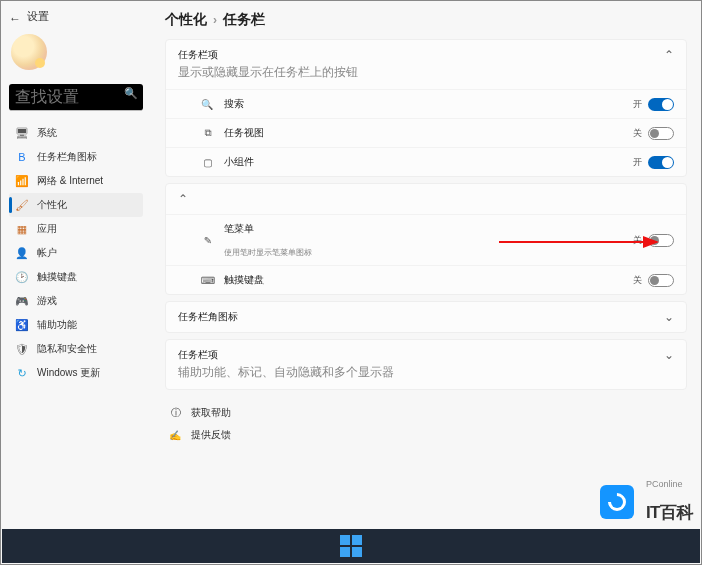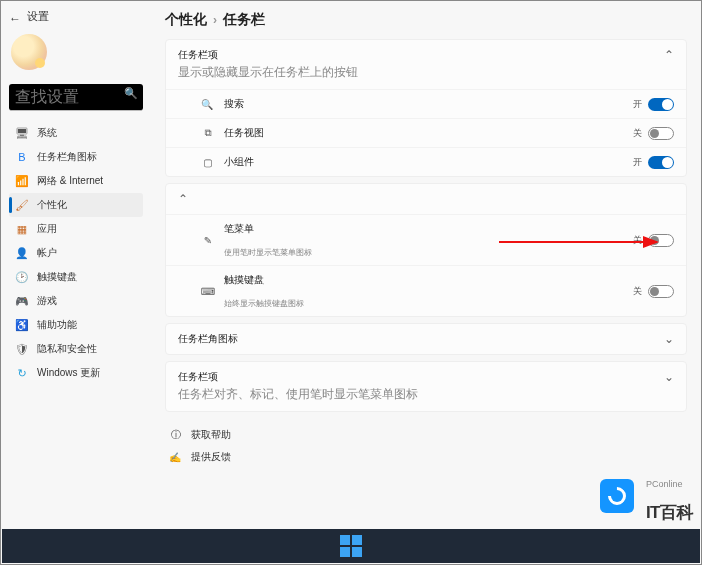--- a/index.html
+++ b/index.html
@@ -37,21 +37,21 @@
 .toggle.on::after { content:""; position:absolute; right:1px; top:1px; width:11px; height:11px; background:#fff; border-radius:50%; }
 .toggle.off { background: #fff; border: 1px solid #888; }
 .toggle.off::after { content:""; position:absolute; left:1px; top:1px; width:9px; height:9px; background:#888; border-radius:50%; }
 .links { padding: 6px 0 0 4px; }
 .links .lrow { display: flex; align-items: center; gap: 8px; font-size: 10px; color: #333; padding: 4px 0; }
 .links .licn { width: 14px; text-align: center; }
 .arrow-annot { position: absolute; pointer-events: none; }
 .taskbar { position: absolute; left: 1px; right: 1px; bottom: 1px; height: 34px; background: #1f2937; display:flex; align-items:center; justify-content:center; }
 .startbtn { width: 22px; height: 22px; display:grid; grid-template-columns:1fr 1fr; grid-template-rows:1fr 1fr; gap:2px; }
 .startbtn span { background:#3ca4f4; }
-.wm { position:absolute; right:8px; bottom:40px; display:flex; align-items:flex-start; gap:12px; }
+.wm { position:absolute; right:8px; bottom:40px; display:flex; align-items:center; gap:12px; }
 .wm-logo { width:34px; height:34px; background:#1495ff; border-radius:6px; display:flex; align-items:center; justify-content:center; }
 .wm-logo-inner { width:18px; height:18px; border:3px solid #fff; border-radius:50%; transform:rotate(45deg); border-left-color:transparent; }
 .wm-txt1 { font-size:9px; color:#888; }
 .wm-txt2 { font-size:17px; font-weight:700; color:#333; letter-spacing:-0.5px;margin-top:12px; }
 </style>
 </head>
 <body>
 
 <div class="frame">
   <div class="left">
@@ -160,42 +160,41 @@
               <div class="rlbl">笔菜单</div>
               <div class="rsub">使用笔时显示笔菜单图标</div>
             </div>
             <span class="state">关</span>
             <span class="toggle off"></span>
           </div>
           <div class="row">
             <span class="ricon">⌨</span>
             <div class="rtxtcol">
               <div class="rlbl">触摸键盘</div>
-              <div class="rsub">始终显示触摸键盘图标</div>
             </div>
             <span class="state">关</span>
             <span class="toggle off"></span>
           </div>
         </div>
     </div>
 
     <div class="card">
       <div class="card-head">
         <div>
           <div class="htxt">任务栏角图标</div>
         </div>
         <span class="chev">⌄</span>
       </div>
     </div>
 
     <div class="card">
       <div class="card-head">
         <div>
           <div class="htxt">任务栏项</div>
-          <div class="hsub">任务栏对齐、标记、使用笔时显示笔菜单图标</div>
+          <div class="hsub">辅助功能、标记、自动隐藏和多个显示器</div>
         </div>
         <span class="chev">⌄</span>
       </div>
     </div>
 
     <div class="links">
       <div class="lrow">
         <span class="licn">ⓘ</span>
         <span>获取帮助</span>
       </div>

